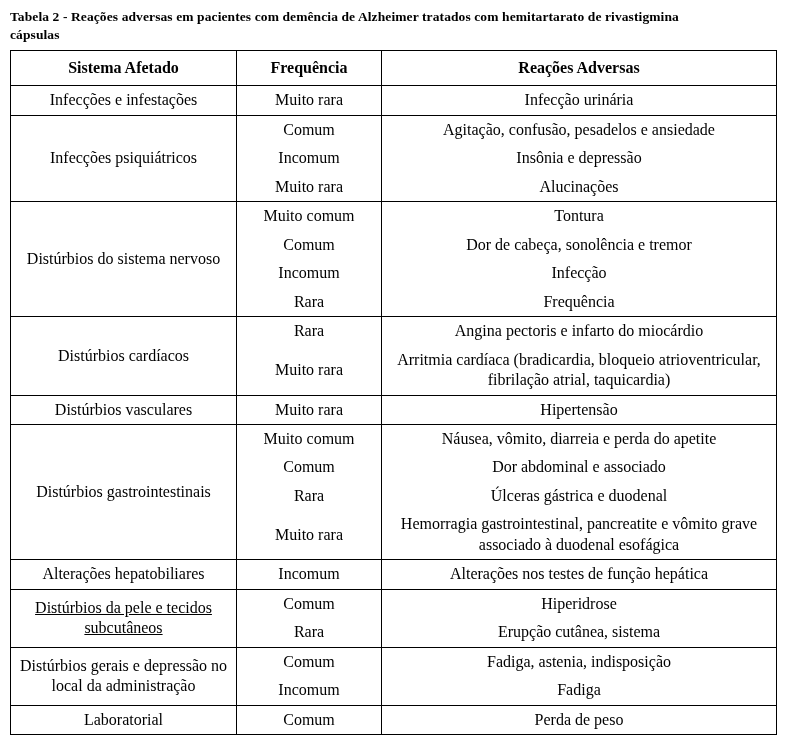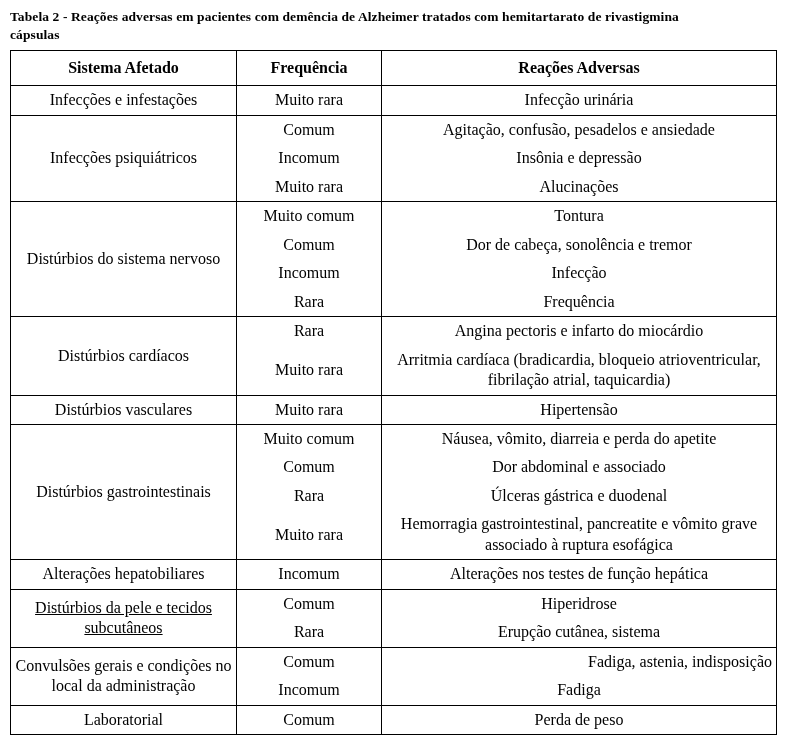--- a/index.html
+++ b/index.html
@@ -136,40 +136,40 @@
         <tr>
           <td class="cell-freq">Comum</td>
           <td class="cell-reac multi-line">Dor abdominal e associado</td>
         </tr>
         <tr>
           <td class="cell-freq">Rara</td>
           <td class="cell-reac multi-line">Úlceras gástrica e duodenal</td>
         </tr>
         <tr>
           <td class="cell-freq">Muito rara</td>
-          <td class="cell-reac multi-line">Hemorragia gastrointestinal, pancreatite e vômito grave associado à ruptura esofágica</td>
+          <td class="cell-reac multi-line">Hemorragia gastrointestinal, pancreatite e vômito grave associado à duodenal esofágica</td>
         </tr>
         <tr class="group-sep">
           <td class="cell-sys" rowspan="1" style="border-top: 1px solid rgb(0, 0, 0);">Alterações hepatobiliares</td>
           <td class="cell-freq" style="border-top: 1px solid rgb(0, 0, 0);">Incomum</td>
           <td class="cell-reac multi-line" style="border-top: 1px solid rgb(0, 0, 0);">Alterações nos testes de função hepática</td>
         </tr>
         <tr class="group-sep">
           <td class="cell-sys" rowspan="2" style="border-top: 1px solid rgb(0, 0, 0); text-decoration: underline;">Distúrbios da pele e tecidos subcutâneos</td>
           <td class="cell-freq" style="border-top: 1px solid rgb(0, 0, 0);">Comum</td>
           <td class="cell-reac multi-line" style="border-top: 1px solid rgb(0, 0, 0);">Hiperidrose</td>
         </tr>
         <tr>
           <td class="cell-freq">Rara</td>
           <td class="cell-reac multi-line">Erupção cutânea, sistema</td>
         </tr>
         <tr class="group-sep">
-          <td class="cell-sys" rowspan="2" style="border-top: 1px solid rgb(0, 0, 0);">Convulsões gerais e condições no local da administração</td>
+          <td class="cell-sys" rowspan="2" style="border-top: 1px solid rgb(0, 0, 0);">Distúrbios gerais e depressão no local da administração</td>
           <td class="cell-freq" style="border-top: 1px solid rgb(0, 0, 0);">Comum</td>
-          <td class="cell-reac multi-line" style="border-top: 1px solid rgb(0, 0, 0); text-align: right;">Fadiga, astenia, indisposição</td>
+          <td class="cell-reac multi-line" style="border-top: 1px solid rgb(0, 0, 0);">Fadiga, astenia, indisposição</td>
         </tr>
         <tr>
           <td class="cell-freq">Incomum</td>
           <td class="cell-reac multi-line">Fadiga</td>
         </tr>
         <tr class="group-sep">
           <td class="cell-sys" rowspan="1" style="border-top: 1px solid rgb(0, 0, 0);">Laboratorial</td>
           <td class="cell-freq" style="border-top: 1px solid rgb(0, 0, 0);">Comum</td>
           <td class="cell-reac multi-line" style="border-top: 1px solid rgb(0, 0, 0);">Perda de peso</td>
         </tr>

